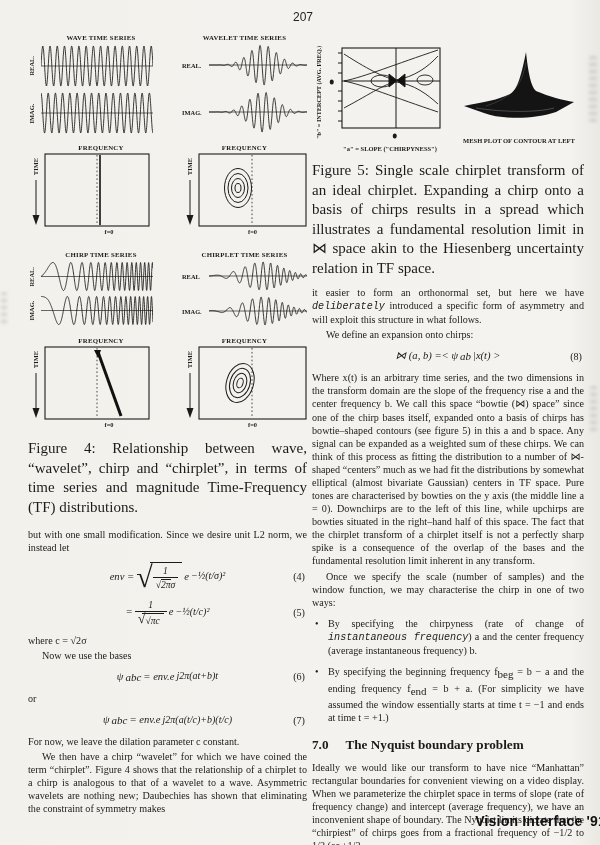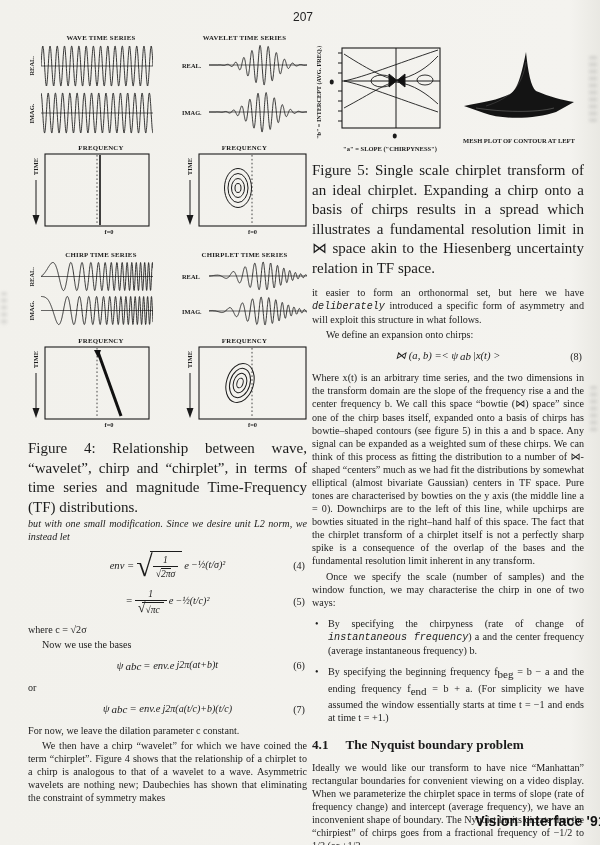--- a/index.html
+++ b/index.html
@@ -247,21 +247,21 @@
                 </g>
               </svg>
             </div>
             <div class="f0" style="padding-left:16px;">f=0</div>
           </div>
         </div>
 
         <figcaption class="cap">Figure 4: Relationship between wave, “wavelet”, chirp and “chirplet”, in terms of time series and magnitude Time-Frequency (TF) distributions.</figcaption>
       </figure>
 
-      <p class="p noind" style="font-style:italic;">but with one small modification.  Since we desire unit L2 norm, we instead let</p>
+      <p class="p noind" style="margin-top:11px;">but with one small modification.  Since we desire unit L2 norm, we instead let</p>
 
       <div class="eq">
         <span>env =</span>
         <span class="rad">
           <span class="radsign h2">√</span>
             <span class="radbody">
             <span class="frac">
               <span class="num">1</span>
               <span class="den"><span>√</span><span class="ol">2π</span><span>σ</span></span>
             </span>
@@ -375,21 +375,21 @@
       <div class="bullet">
         <span class="bdot">•</span>
         <span>By specifying the chirpyness (rate of change of </span><span class="em">instantaneous frequency</span><span>) a and the center frequency (average instantaneous frequency) b.</span>
       </div>
       <div class="bullet">
         <span class="bdot">•</span>
         <span>By specifying the beginning frequency f</span><sub>beg</sub><span> = b − a and the ending frequency f</span><sub>end</sub><span> = b + a.  (For simplicity we have assumed the window essentially starts at time t = −1 and ends at time t = +1.)</span>
       </div>
 
       <div class="sec">
-        <span>4.1</span>
+        <span>7.0</span>
         <span>The Nyquist boundary problem</span>
       </div>
 
       <p class="p noind">Ideally we would like our transform to have nice “Manhattan” rectangular boundaries for convenient viewing on a video display.  When we parameterize the chirplet space in terms of slope (rate of frequency change) and intercept (average frequency), we have an inconvenient shape of boundary.  The Nyquist limits dictate that the “chirpiest” of chirps goes from a fractional frequency of −1/2 to 1/2 (or +1/2</p>
     </div>
   </div>
 
   <div class="smudge" style="left:589px;top:56px;width:8px;height:66px;"></div>
   <div class="smudge" style="left:590px;top:386px;width:7px;height:46px;"></div>
   <div class="smudge" style="left:1px;top:292px;width:6px;height:34px;"></div>

